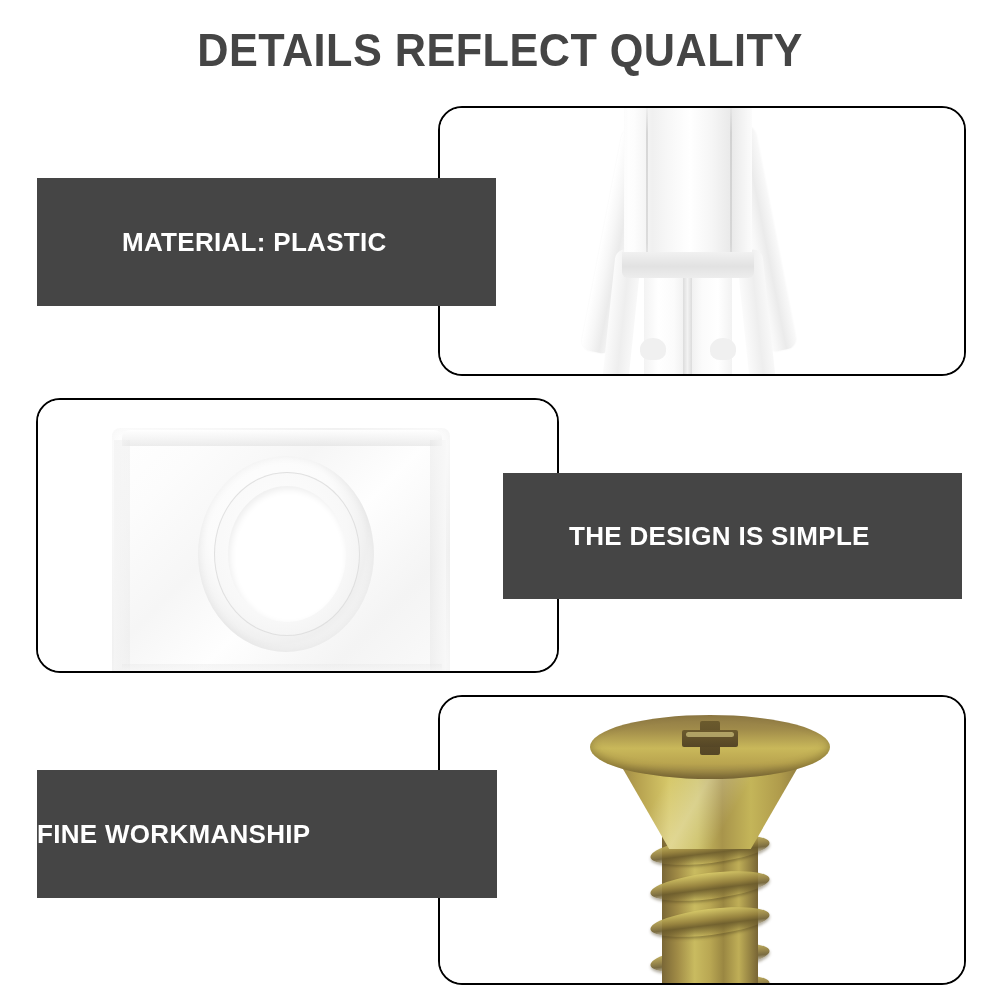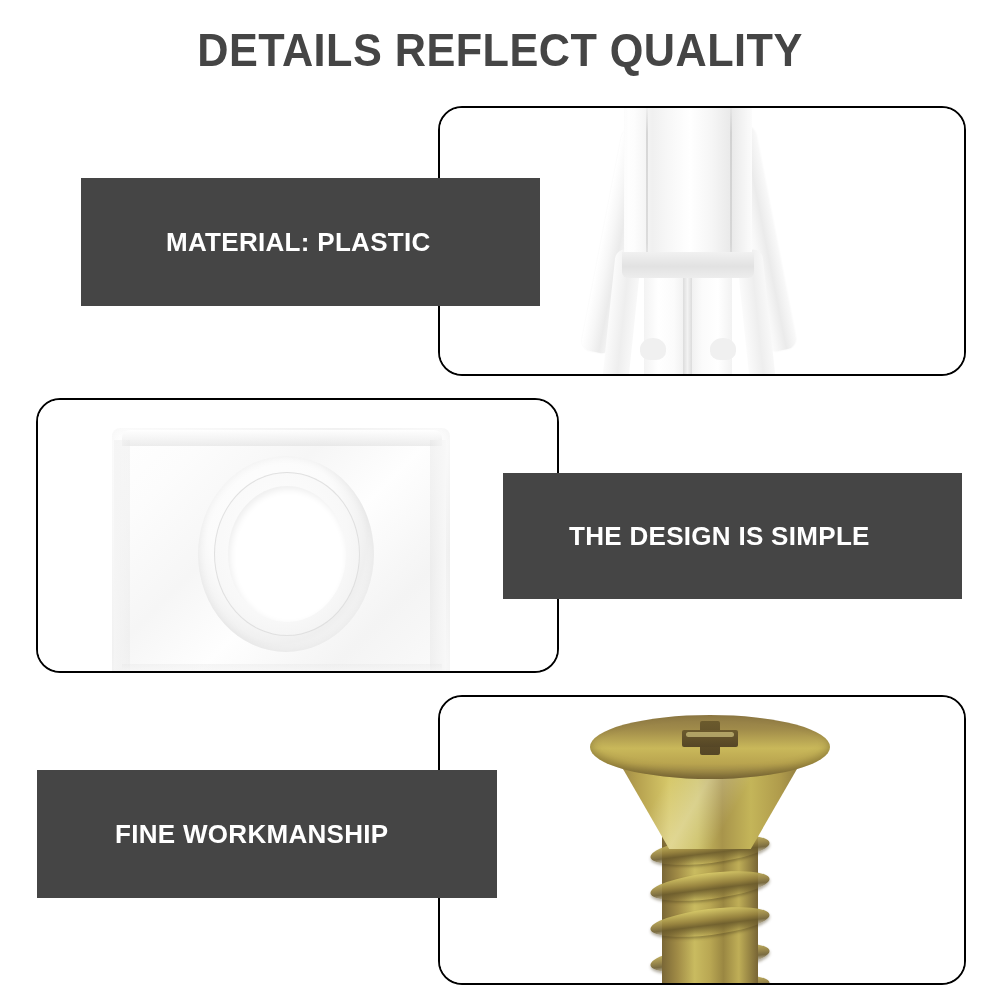--- a/index.html
+++ b/index.html
@@ -336,23 +336,23 @@
   #thread-5 { top: 262px; }
 
   
   .label-banner {
     position: absolute;
     background: #454545;
     display: flex;
     align-items: center;
     box-sizing: border-box;
   }
-  #banner-material { left: 37px;  top: 178px; width: 459px; height: 128px; padding-left: 85px; margin-left: 44px; }
+  #banner-material { left: 37px;  top: 178px; width: 459px; height: 128px; padding-left: 85px; }
   #banner-design   { left: 503px; top: 473px; width: 459px; height: 126px; padding-left: 66px; }
-  #banner-fine     { left: 37px;  top: 770px; width: 460px; height: 128px; padding-left: 78px; }
+  #banner-fine     { left: 37px;  top: 770px; width: 460px; height: 128px; }
 
   .label-text {
     color: #ffffff;
     font-family: "Liberation Sans", sans-serif;
     font-weight: bold;
     font-size: 26px;
     letter-spacing: 0.3px;
     white-space: nowrap;
   }
 </style>

